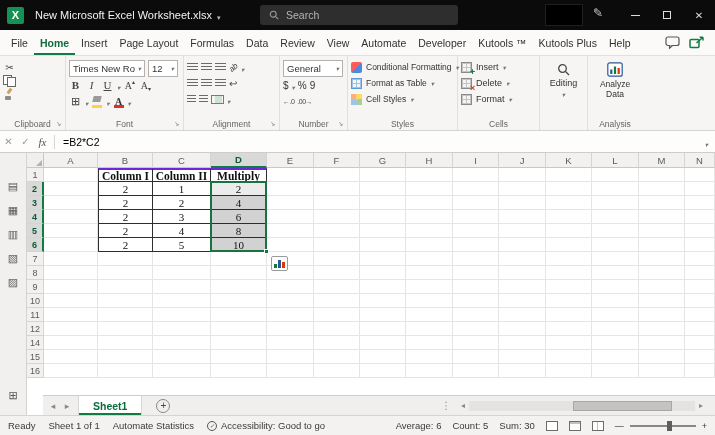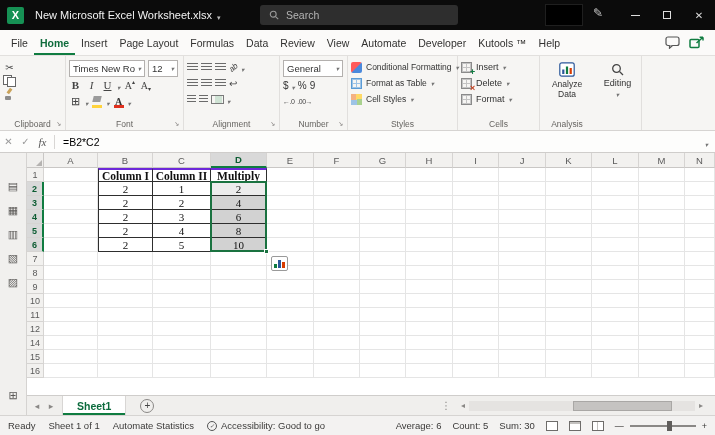--- a/index.html
+++ b/index.html
@@ -115,21 +115,21 @@
 .cell.act{background:#ececec}
 .selout{position:absolute;border:2px solid #1a7240;pointer-events:none}
 .fhandle{position:absolute;width:5px;height:5px;background:#1a7240;border:1px solid #fff}
 .qabtn{position:absolute;width:17px;height:15px;background:#fff;border:1px solid #9a9a9a;border-radius:2px;display:flex;align-items:flex-end;justify-content:center;gap:1px;padding:2px 2px 2px}
 .qabtn i{display:block;width:3px}
 .qabtn i:nth-child(1){height:4px;background:#107c41}
 .qabtn i:nth-child(2){height:8px;background:#2b579a}
 .qabtn i:nth-child(3){height:6px;background:#d83b01}
 
 
-.tabbar{position:absolute;left:27px;right:0;top:395px;height:20px;background:#f0efed;border-top:1px solid #cfcdcb;display:flex;align-items:center;padding-left:3px}
+.tabbar{position:absolute;left:43px;right:0;top:395px;height:20px;background:#f0efed;border-top:1px solid #cfcdcb;display:flex;align-items:center;padding-left:3px}
 .nav{width:14px;text-align:center;font-size:9px;color:#8a8886}
 .nav.l::before{content:"◂"}
 .nav.r::before{content:"▸"}
 .sheettab{height:100%;padding:0 14px;background:#fff;display:flex;align-items:center;font-size:10.5px;font-weight:bold;color:#0c6b3d;box-shadow:inset 0 -2px 0 #107c41;border-left:1px solid #d8d6d4;border-right:1px solid #d8d6d4;margin-left:4px}
 .addbtn{width:14px;height:14px;border:1px solid #8a8886;border-radius:50%;display:flex;align-items:center;justify-content:center;font-size:10px;color:#444;margin-left:14px;line-height:1}
 .dots{margin-left:auto;font-size:10px;color:#8a8886;padding:0 6px}
 .dots::before{content:"⋮"}
 .hscroll{display:flex;align-items:center;width:250px;margin-right:8px}
 .harrow{width:12px;text-align:center;font-size:8px;color:#8a8886}
 .harrow.l::before{content:"◂"}
@@ -191,20 +191,21 @@
         <div class="tab active">Home</div>
         <div class="tab">Insert</div>
         <div class="tab">Page Layout</div>
         <div class="tab">Formulas</div>
         <div class="tab">Data</div>
         <div class="tab">Review</div>
         <div class="tab">View</div>
         <div class="tab">Automate</div>
         <div class="tab">Developer</div>
         <div class="tab">Kutools ™</div>
+        <div class="tab">Kutools Plus</div>
         <div class="tab">Help</div>
       </div>
     <div class="tabs-right">
       <span class="svgic">
         <svg width="15" height="13" viewBox="0 0 15 13">
             <rect x="1" y="1" width="13" height="8.5" rx="2" fill="none" stroke="#555" stroke-width="1.2"></rect>
             <path d="M4.5 9.5 L4.5 12.2 L7.5 9.5" fill="#fbfaf9" stroke="#555" stroke-width="1.2"></path>
           </svg>
       </span>
       <span class="svgic">
@@ -359,52 +360,52 @@
           <i class="ic-cells"></i>
           <span>Format</span>
           <i class="chev"></i>
         </div>
       </div>
       <div class="glabel">
           <span>Cells</span>
         </div>
     </div>
 
+    <div class="grp" style="width:48px">
+      <div class="gbody">
+        <div class="editstack">
+          <span class="svgic">
+            <svg width="13" height="13" viewBox="0 0 13 13">
+                <circle cx="5.5" cy="5.5" r="3.8" fill="none" stroke="#444" stroke-width="1.3"></circle>
+                <line x1="8.5" y1="8.5" x2="12" y2="12" stroke="#444" stroke-width="1.3"></line>
+              </svg>
+          </span>
+          <span>Editing</span>
+          <i class="chev"></i>
+        </div>
+      </div>
+    </div>
+
     <div class="grp" style="width:54px;border-right:none">
       <div class="gbody">
         <div class="editstack" style="gap:3px;padding-top:3px">
           <span class="svgic">
             <svg width="16" height="15" viewBox="0 0 16 15">
                 <rect x="0.8" y="0.8" width="14.4" height="13.4" rx="2" fill="#fff" stroke="#2b579a" stroke-width="1.2"></rect>
                 <rect x="3.2" y="7.5" width="2.2" height="4.5" fill="#2b579a"></rect>
                 <rect x="6.9" y="4.5" width="2.2" height="7.5" fill="#107c41"></rect>
                 <rect x="10.6" y="6" width="2.2" height="6" fill="#d83b01"></rect>
               </svg>
           </span>
           <span class="two-line">Analyze Data</span>
         </div>
       </div>
       <div class="glabel">
           <span>Analysis</span>
         </div>
-    </div>
-
-    <div class="grp" style="width:48px">
-      <div class="gbody">
-        <div class="editstack">
-          <span class="svgic">
-            <svg width="13" height="13" viewBox="0 0 13 13">
-                <circle cx="5.5" cy="5.5" r="3.8" fill="none" stroke="#444" stroke-width="1.3"></circle>
-                <line x1="8.5" y1="8.5" x2="12" y2="12" stroke="#444" stroke-width="1.3"></line>
-              </svg>
-          </span>
-          <span>Editing</span>
-          <i class="chev"></i>
-        </div>
-      </div>
     </div>
 
   </div>
 
   <div class="fbar">
     <span class="fbtn">✕</span>
     <span class="fbtn">✓</span>
     <span class="fbtn fxg">fx</span>
     <i class="fsep"></i>
     <div class="finput">

